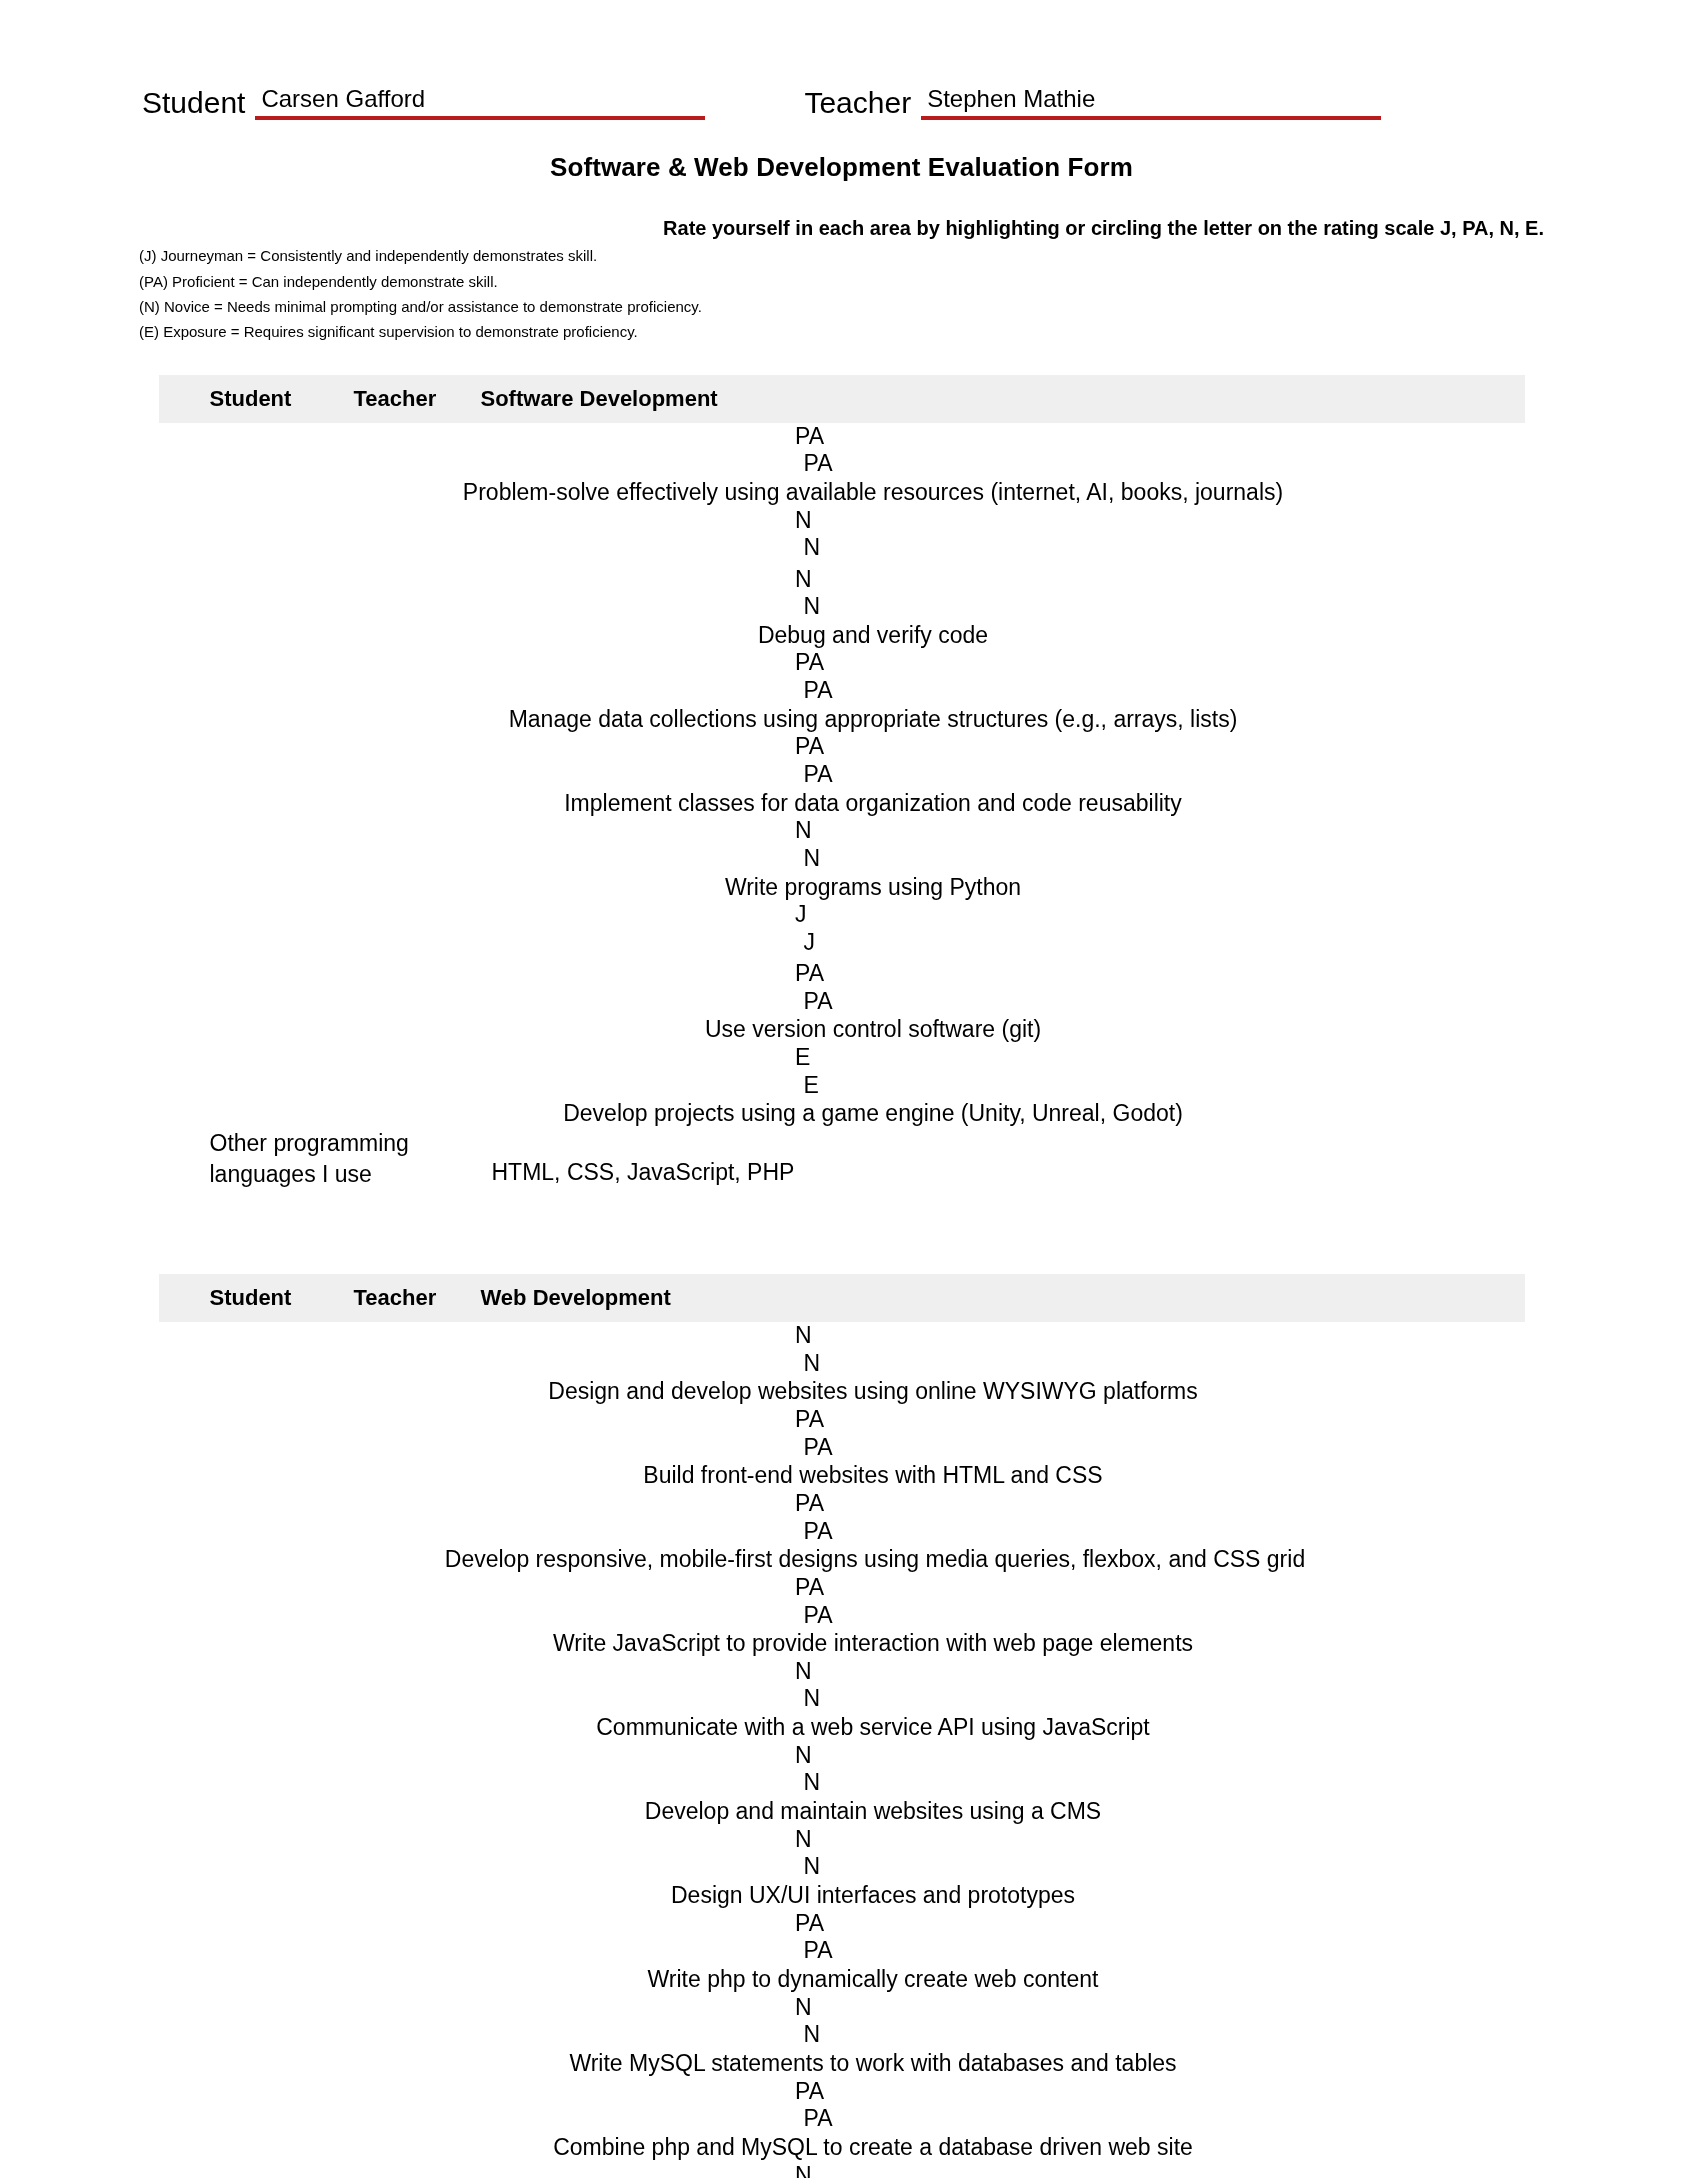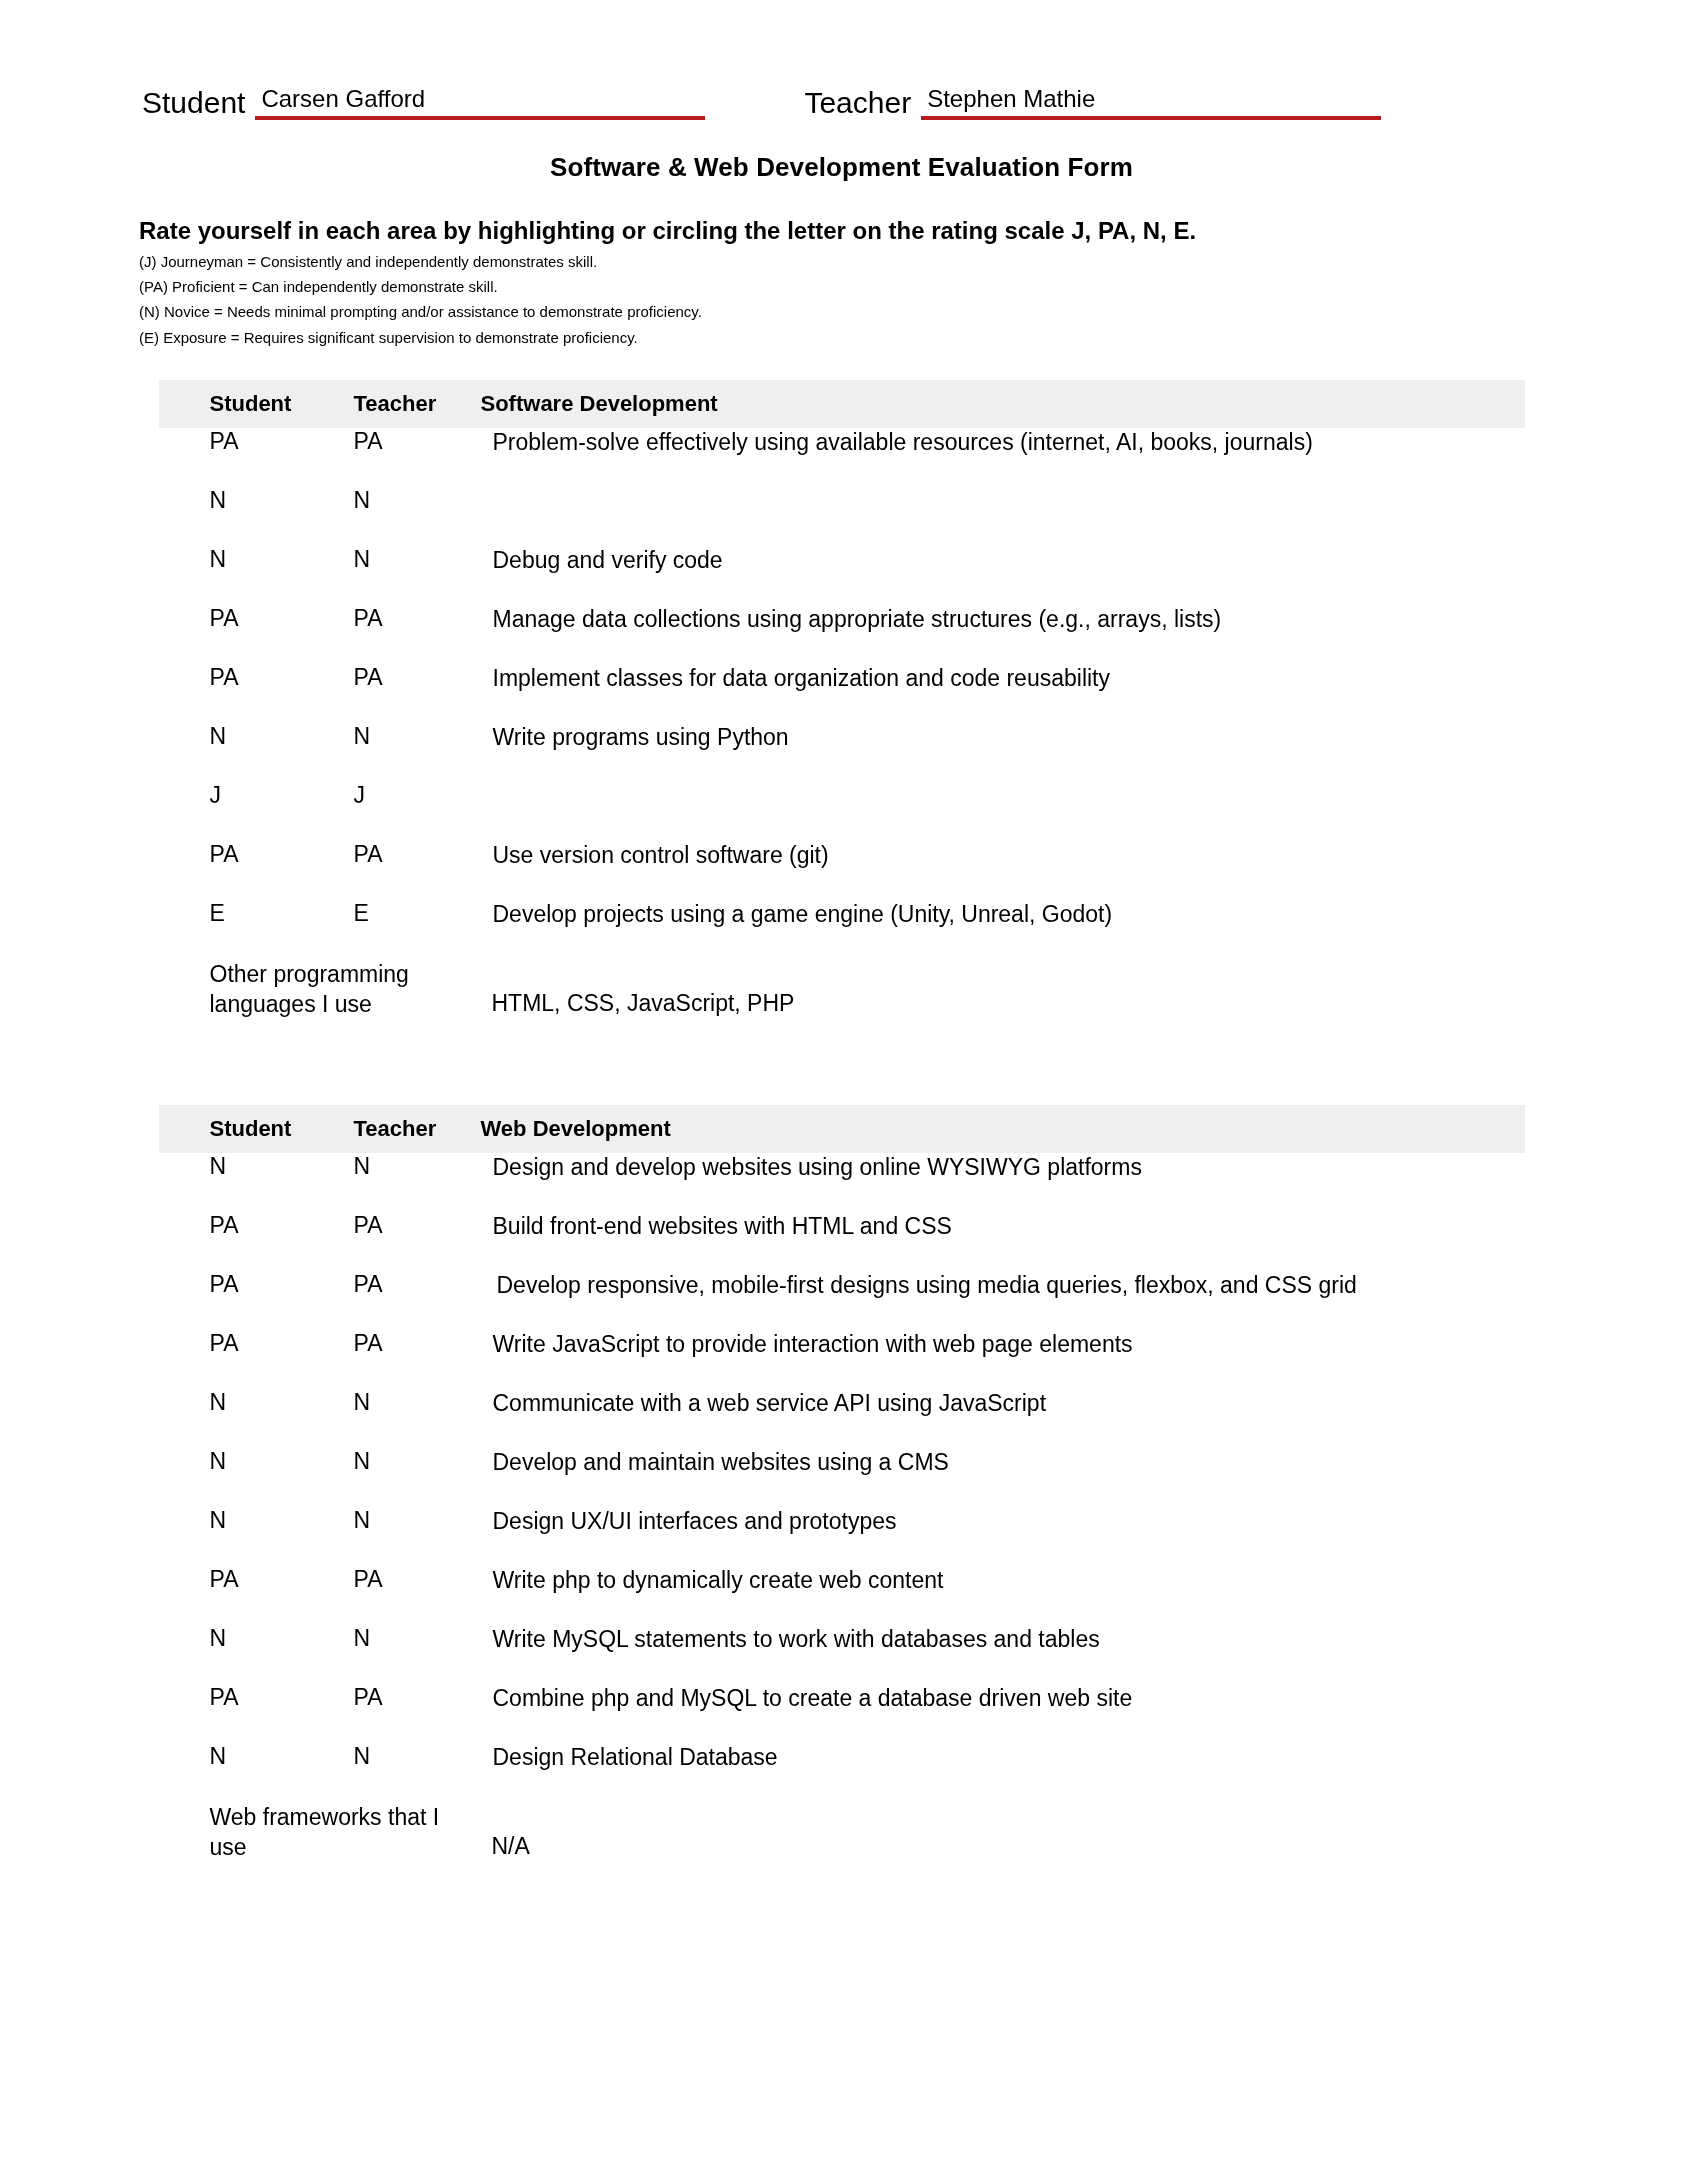--- a/index.html
+++ b/index.html
@@ -66,23 +66,24 @@
     margin-top: 32px;
     letter-spacing: 0.1px;
   }
 
   
   .instructions {
     margin-top: 32px;
     padding: 0 139px;
   }
   .instr-bold {
-    font-size: 24px;
+    font-size: 20px;
     font-weight: bold;
     line-height: 1.32;
+    text-align: right;
   }
   .instr-line {
     font-size: 15px;
     line-height: 1.42;
     margin-top: 4px;
   }
 
   
   .table-block {
     margin: 0 auto;
@@ -102,23 +103,25 @@
   .th {
     font-size: 22px;
     font-weight: bold;
   }
   .th-student { width: 144px; }
   .th-teacher { width: 127px; }
   .th-topic   { flex: 1; }
 
   .tbl-row {
     display: flex;
+    align-items: center;
     min-height: 59px;
     padding-left: 51px;
     box-sizing: border-box;
+    flex-direction: column;
   }
   .cell-rating {
     font-size: 23px;
     line-height: 1.2;
   }
   .c-student { width: 144px; }
   .c-teacher { width: 127px; }
   .c-desc {
     flex: 1;
     font-size: 23px;

